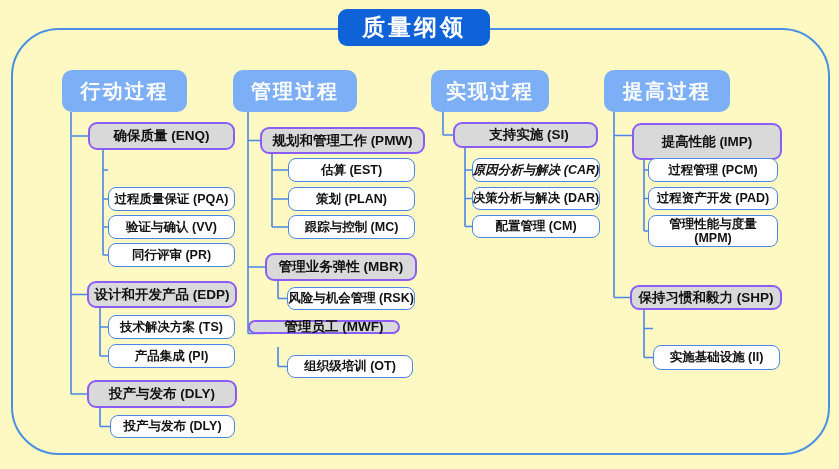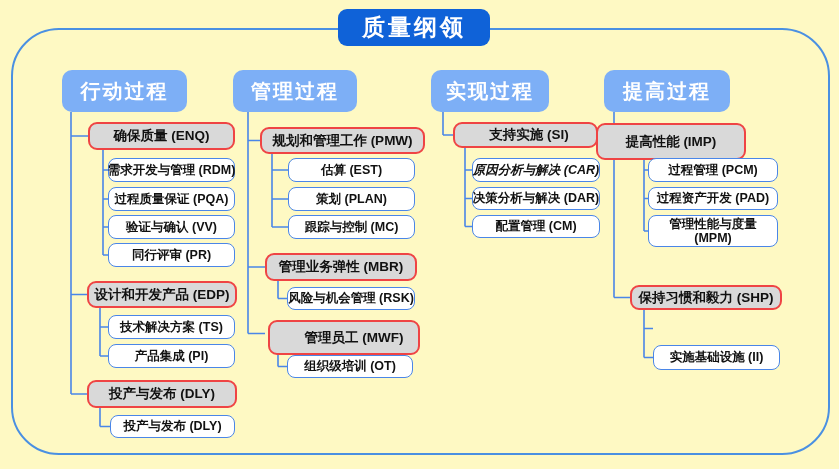--- a/index.html
+++ b/index.html
@@ -6,21 +6,21 @@
   .stage{position:relative;width:839px;height:469px;background:#fef9c3;overflow:hidden;}
   .frame{position:absolute;left:11px;top:28px;width:815px;height:423px;border:2px solid #4a90e2;border-radius:48px;background:transparent;}
   svg.connectors{position:absolute;left:0;top:0;width:839px;height:469px;pointer-events:none;}
   .title{position:absolute;left:338px;top:9px;width:152px;height:37px;background:#0f62d8;border-radius:9px;
          color:#ffffff;font-size:23px;font-weight:700;letter-spacing:3px;
          display:flex;align-items:center;justify-content:center;}
   .col-header{position:absolute;height:42px;background:#7daff6;border-radius:10px;color:#ffffff;
          font-size:20px;font-weight:700;letter-spacing:2px;display:flex;align-items:center;justify-content:center;text-align:right;}
   .node{position:absolute;display:flex;align-items:center;justify-content:center;text-align:center;
          font-weight:700;color:#111111;white-space:nowrap;box-sizing:border-box;line-height:1.15;}
-  .node.gray{background:#d9d9d9;border:2px solid #ef4444;border-radius:9px;font-size:13.5px;}
+  .node.gray{background:#d9d9d9;border:2px solid #8b5cf6;border-radius:9px;font-size:13.5px;}
   .node.white{background:#ffffff;border:1.6px solid #4a86e8;border-radius:8px;font-size:12.5px;}
   .node.wrap{white-space:normal;}
 </style>
 </head>
 <body>
 
 <div class="stage">
 
   <div class="frame"></div>
 
@@ -47,44 +47,43 @@
   </svg>
 
   <div class="title">质量纲领</div>
 
   <div class="col-header" style="left:62px;top:70px;width:125px;">行动过程</div>
   <div class="col-header" style="left:233px;top:70px;width:124px;">管理过程</div>
   <div class="col-header" style="left:431px;top:70px;width:118px;">实现过程</div>
   <div class="col-header" style="left:572px;top:70px;width:126px;margin-left:32px;">提高过程</div>
 
   <div class="node gray" style="left:88px;top:122px;width:147px;height:28px;">确保质量 (ENQ)</div>
-  <div class="node white" style="left:108px;top:158px;width:127px;height:24px;">需求开发与管理 (RDM)</div>
   <div class="node white" style="left:108px;top:187px;width:127px;height:24px;">过程质量保证 (PQA)</div>
   <div class="node white" style="left:108px;top:215px;width:127px;height:24px;">验证与确认 (VV)</div>
   <div class="node white" style="left:108px;top:243px;width:127px;height:24px;">同行评审 (PR)</div>
   <div class="node gray" style="left:87px;top:281px;width:150px;height:27px;">设计和开发产品 (EDP)</div>
   <div class="node white" style="left:108px;top:315px;width:127px;height:24px;">技术解决方案 (TS)</div>
   <div class="node white" style="left:108px;top:344px;width:127px;height:24px;">产品集成 (PI)</div>
   <div class="node gray" style="left:87px;top:380px;width:150px;height:28px;">投产与发布 (DLY)</div>
   <div class="node white" style="left:110px;top:415px;width:125px;height:23px;">投产与发布 (DLY)</div>
 
   <div class="node gray" style="left:260px;top:127px;width:165px;height:27px;">规划和管理工作 (PMW)</div>
   <div class="node white" style="left:288px;top:158px;width:127px;height:24px;">估算 (EST)</div>
   <div class="node white" style="left:288px;top:187px;width:127px;height:24px;">策划 (PLAN)</div>
   <div class="node white" style="left:288px;top:215px;width:127px;height:24px;">跟踪与控制 (MC)</div>
   <div class="node gray" style="left:265px;top:253px;width:152px;height:28px;">管理业务弹性 (MBR)</div>
   <div class="node white" style="left:287px;top:287px;width:128px;height:23px;">风险与机会管理 (RSK)</div>
-  <div class="node gray" style="left:268px;top:320px;width:152px;height:35px;padding-left:20px;">管理员工 (MWF)</div>
+  <div class="node gray" style="left:248px;top:320px;width:152px;height:14px;padding-left:20px;">管理员工 (MWF)</div>
   <div class="node white" style="left:287px;top:355px;width:126px;height:23px;">组织级培训 (OT)</div>
 
   <div class="node gray" style="left:453px;top:122px;width:145px;height:26px;padding-left:7px;">支持实施 (SI)</div>
   <div class="node white" style="left:472px;top:158px;width:128px;height:24px;font-style:italic;">原因分析与解决 (CAR)</div>
   <div class="node white" style="left:472px;top:187px;width:128px;height:23px;">决策分析与解决 (DAR)</div>
   <div class="node white" style="left:472px;top:215px;width:128px;height:23px;">配置管理 (CM)</div>
 
-  <div class="node gray" style="left:596px;top:123px;width:150px;height:37px;">提高性能 (IMP)</div>
+  <div class="node gray" style="left:632px;top:123px;width:150px;height:37px;">提高性能 (IMP)</div>
   <div class="node white" style="left:648px;top:158px;width:130px;height:24px;">过程管理 (PCM)</div>
   <div class="node white" style="left:648px;top:187px;width:130px;height:23px;">过程资产开发 (PAD)</div>
   <div class="node white wrap" style="left:648px;top:215px;width:130px;height:32px;">管理性能与度量 (MPM)</div>
   <div class="node gray" style="left:630px;top:285px;width:152px;height:25px;">保持习惯和毅力 (SHP)</div>
   <div class="node white" style="left:653px;top:345px;width:127px;height:25px;">实施基础设施 (II)</div>
 
 </div>
 
 </body></html>

